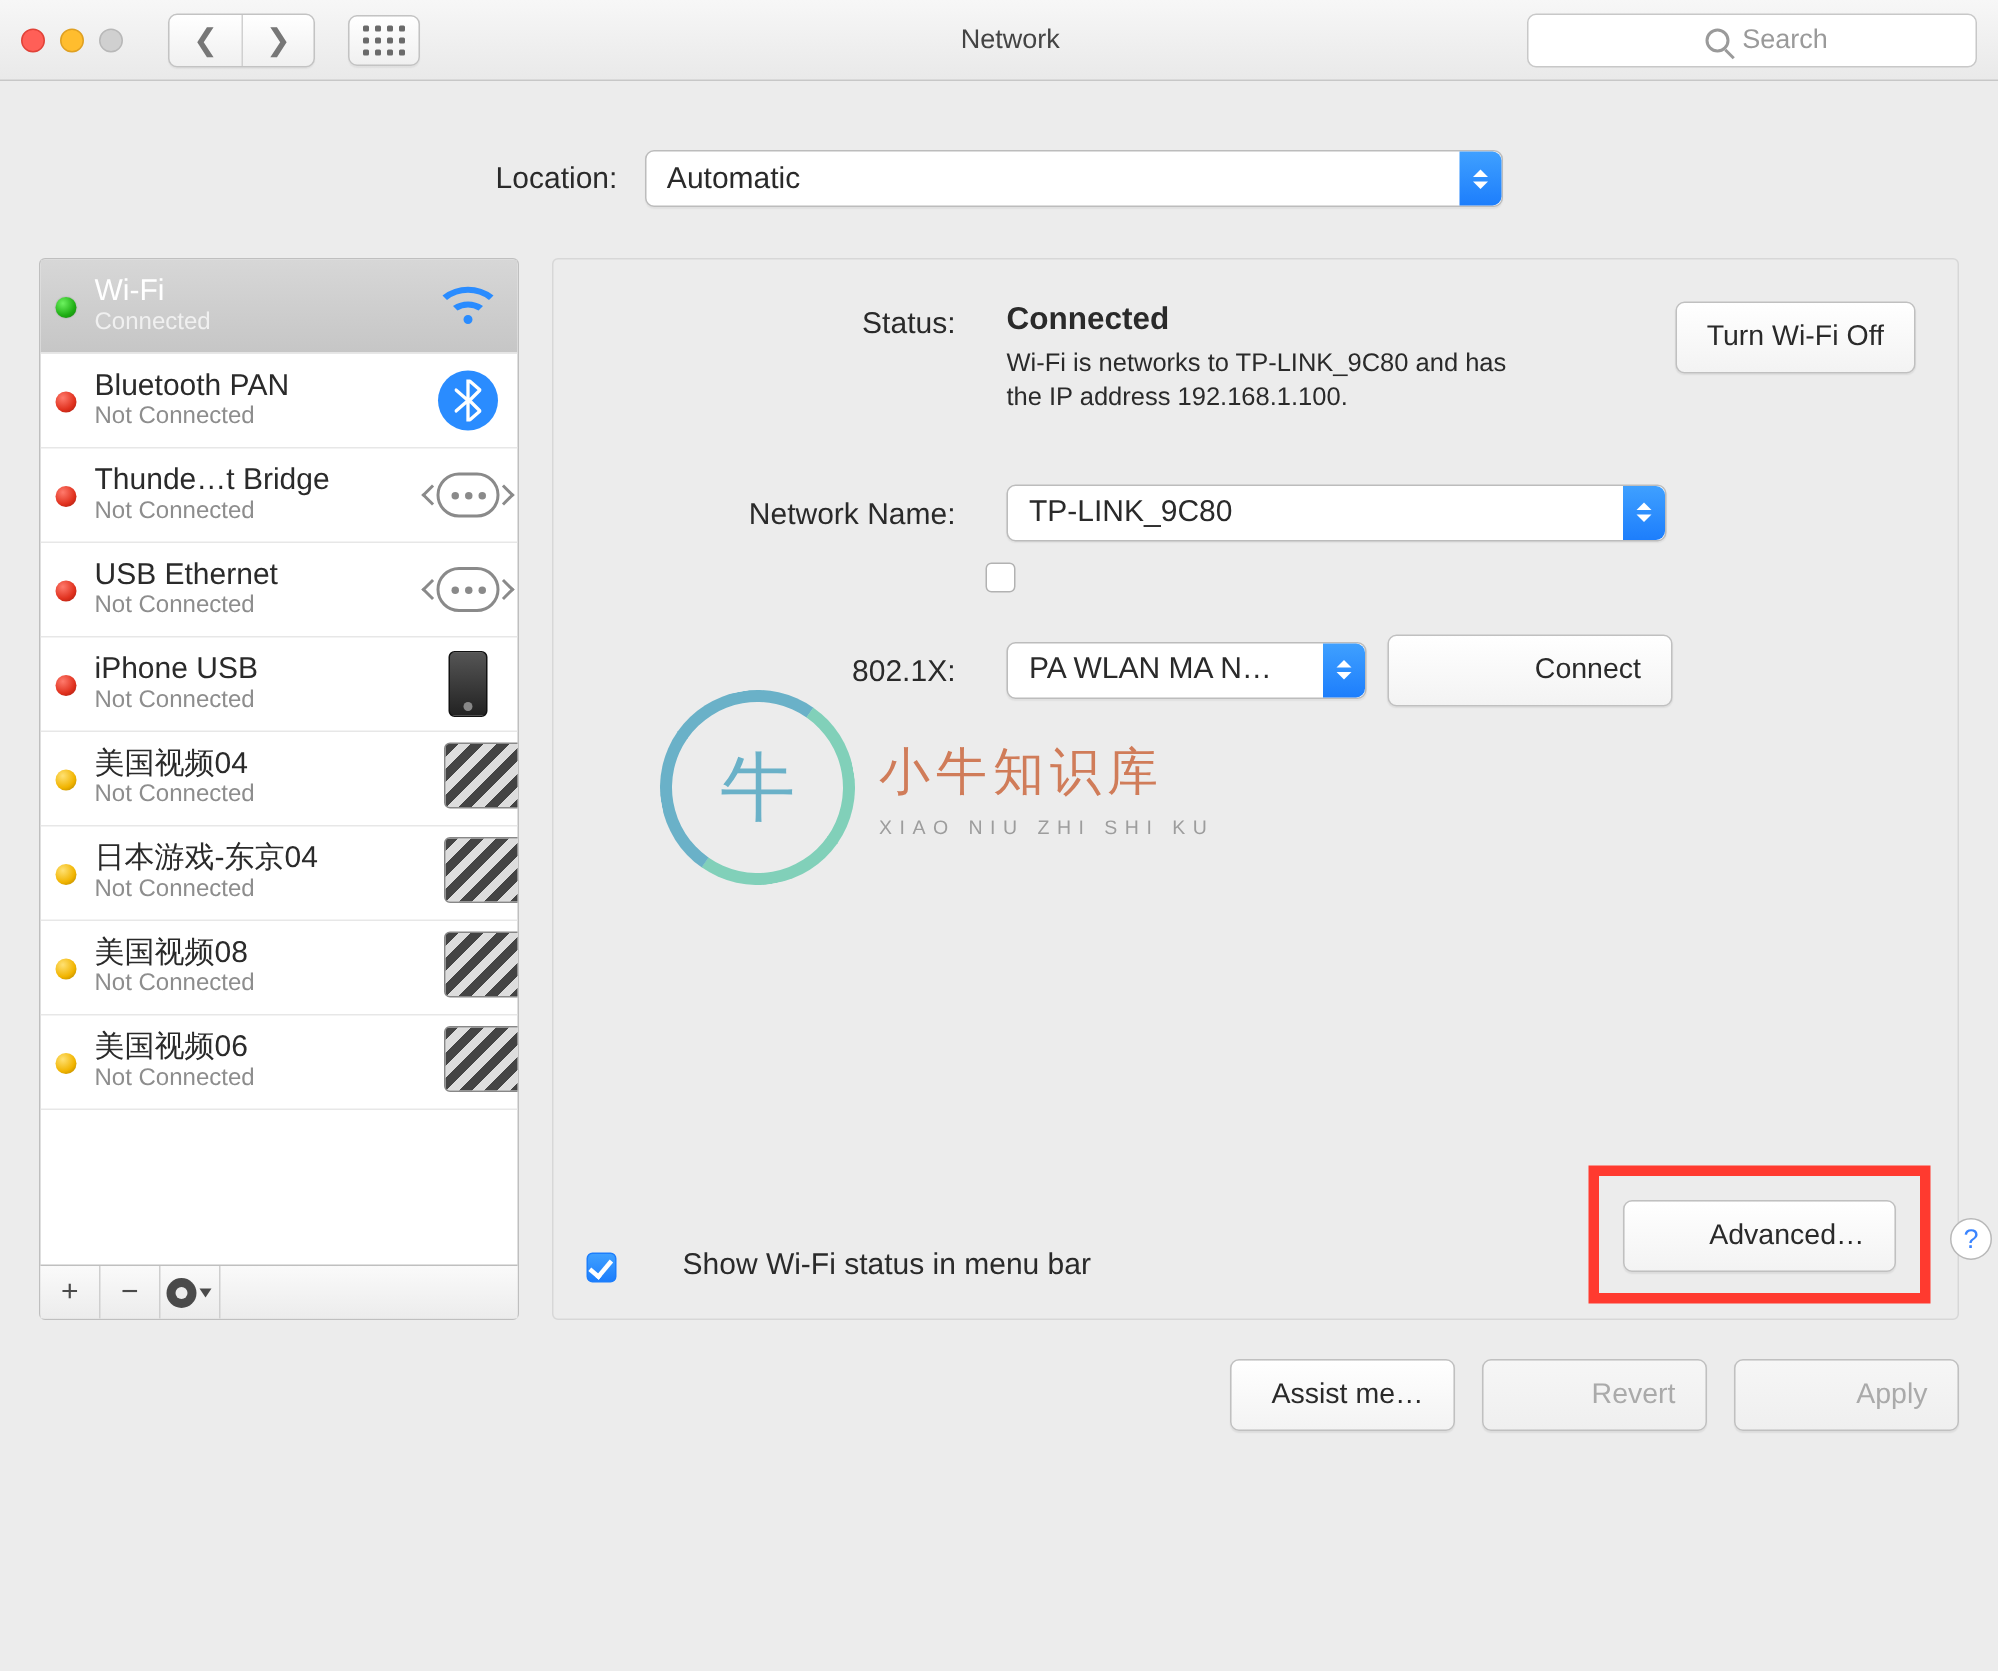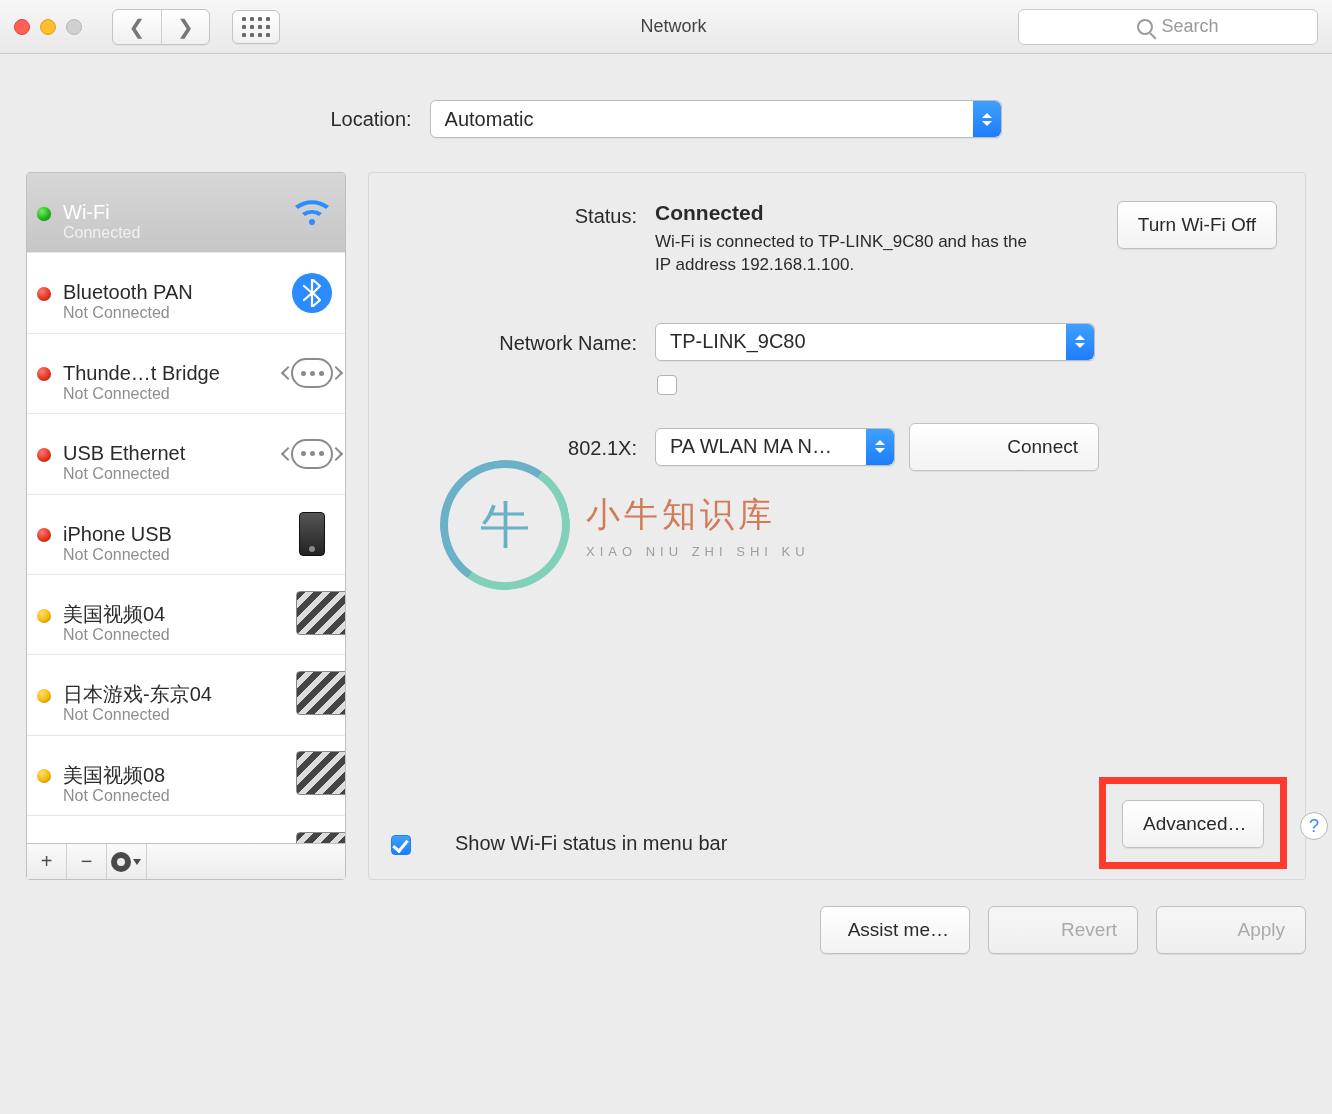--- a/index.html
+++ b/index.html
@@ -82,21 +82,21 @@
     display:flex; align-items:center; gap:12px; padding:10px 12px 10px 10px;
     border-bottom:1px solid #e7e7e7;
     position:relative;
   }
   .svc.selected { background: linear-gradient(#d7d7d7,#c6c6c6); color:#fff; }
   .svc.selected .sub { color:#f0f0f0; }
   .dot { width:14px; height:14px; border-radius:50%; flex:0 0 auto; margin-top:2px; }
   .dot.green { background: radial-gradient(circle at 35% 30%, #6cf25f, #1fae14 60%, #137a0c); box-shadow:0 0 1px rgba(0,0,0,.3); }
   .dot.red { background: radial-gradient(circle at 35% 30%, #ff7a6c, #e0311e 60%, #9b1a0d); }
   .dot.yellow { background: radial-gradient(circle at 35% 30%, #ffe173, #f1b400 60%, #a87c00); }
-  .svc .textcol { display:flex; flex-direction:column; line-height:1.15; flex:1; min-width:0;margin-top:18px; }
+  .svc .textcol { display:flex; flex-direction:column; line-height:1.15; flex:1; min-width:0; }
   .svc .name { font-size:20px; white-space:nowrap; overflow:hidden; text-overflow:ellipsis; }
   .svc .sub { font-size:16px; color:#8d8d8d; }
   .svc.selected .name { color:#fff; }
   .svc .icon { width:42px; height:42px; flex:0 0 auto; display:flex; align-items:center; justify-content:center; }
 
   .wifi-icon svg { width:40px; height:32px; }
   .bt-icon { width:40px; height:40px; border-radius:50%; background:#2a8cff; display:flex; align-items:center; justify-content:center; }
   .bt-icon svg { width:18px; height:28px; }
   .dongle-icon { width:44px; height:30px; border:2.5px solid #8a8a8a; border-radius:15px/15px; display:flex; align-items:center; justify-content:center; gap:4px; position:relative; }
   .dongle-icon span { width:5px; height:5px; background:#8a8a8a; border-radius:50%; }
@@ -111,21 +111,21 @@
 
   .sidebar-footer { display:flex; border-top:1px solid #bfbfbf; height:36px; background:linear-gradient(#fafafa,#ececec); }
   .sidebar-footer > div { width:40px; display:flex; align-items:center; justify-content:center; border-right:1px solid #cfcfcf; font-size:20px; color:#4a4a4a; }
   .sidebar-footer > div:last-child { border-right:none; flex:1; }
   .gear-ic { width:16px; height:16px; border-radius:50%; background:#4a4a4a; position:relative; box-shadow:0 0 0 2px #4a4a4a; }
   .gear-ic::before { content:""; position:absolute; inset:4px; background:#ececec; border-radius:50%; }
   .gear-caret { margin-left:4px; border-left:4px solid transparent; border-right:4px solid transparent; border-top:6px solid #4a4a4a; }
 
   
   .detail { flex:1; background:#ececec; border:1px solid #d7d7d7; border-radius:4px; padding: 28px 28px 22px 28px; position:relative; min-height:708px; }
-  .row { display:flex; gap:18px; margin-bottom: 12px; }
+  .row { display:flex; gap:34px; margin-bottom: 12px; }
   .row .lbl { width: 240px; text-align:right; font-size:20px; color:#2a2a2a; padding-top:4px; }
   .row .val { flex:1; }
   .status-val { font-size:21px; font-weight:700; }
   .btn {
     background:linear-gradient(#ffffff,#f3f3f3);
     border:1px solid #c0c0c0; border-radius:6px;
     padding: 12px 20px; font-size:19px; color:#2a2a2a;
     box-shadow: 0 1px 1px rgba(0,0,0,.07);
     display:inline-block; text-align:right;
   }
@@ -141,21 +141,21 @@
   .x802-row { margin-top:28px; align-items:center; }
   .x802-row .popup { width:240px; }
   .x802-row .btn { width:190px; margin-left:14px; }
 
   .menubar-row { position:absolute; left:22px; bottom:24px; display:flex; align-items:center; gap:12px; }
   .chkbox.checked { background:linear-gradient(#3fa0ff,#1d7efc); border-color:#1d7efc; position:relative; }
   .chkbox.checked::after { content:""; position:absolute; left:4px; top:1px; width:6px; height:12px; border-right:3px solid #fff; border-bottom:3px solid #fff; transform:rotate(40deg); }
 
   .adv-wrap { position:absolute; right:18px; bottom:10px; border:7px solid #ff3a2f; padding:16px 16px 14px; }
   .helpbtn { position:absolute; right:-48px; bottom:22px; width:28px; height:28px; border-radius:50%; border:1.5px solid #b8b8b8; background:#fff; color:#3a84ff; font-size:18px; display:flex; align-items:center; justify-content:center; }
-  .adv-btn { width:142px; }
+  .adv-btn { width:182px; }
 
   .bottom-buttons { display:flex; justify-content:flex-end; gap:18px; margin-top:26px; }
   .bottom-buttons .btn { min-width:150px; }
 
   
   .watermark { position:absolute; left:440px; top:460px; opacity:.65; display:flex; align-items:center; gap:16px; pointer-events:none; }
   .wm-circle { width:130px; height:130px; border:8px solid; border-color:#2693b5 #48c29f #48c29f #2693b5; border-radius:50%; display:flex; align-items:center; justify-content:center; transform:rotate(-10deg); }
   .wm-bull { font-size:50px; color:#2693b5; transform:rotate(10deg); }
   .wm-text .big { font-size:34px; color:#c2410c; letter-spacing:4px; }
   .wm-text .small { font-size:13px; color:#737373; letter-spacing:5px; margin-top:6px; }
@@ -345,21 +345,21 @@
       </div>
     </div>
 
     <div class="detail">
       <div class="row status-row">
         <div class="lbl">Status:</div>
         <div class="val">
           <div style="display:flex; align-items:flex-start; gap:20px;">
             <div style="flex:1;">
               <div class="status-val">Connected</div>
-              <div class="status-desc">Wi-Fi is connected to TP-LINK_9C80 and has the IP address 192.168.1.100.</div>
+              <div class="status-desc">Wi-Fi is networks to TP-LINK_9C80 and has the IP address 192.168.1.100.</div>
             </div>
             <div class="right">
                 <div class="btn">Turn Wi-Fi Off</div>
               </div>
           </div>
         </div>
       </div>
 
       <div class="row netname-row" style="margin-top:46px; align-items:center;">
         <div class="lbl">Network Name:</div>

